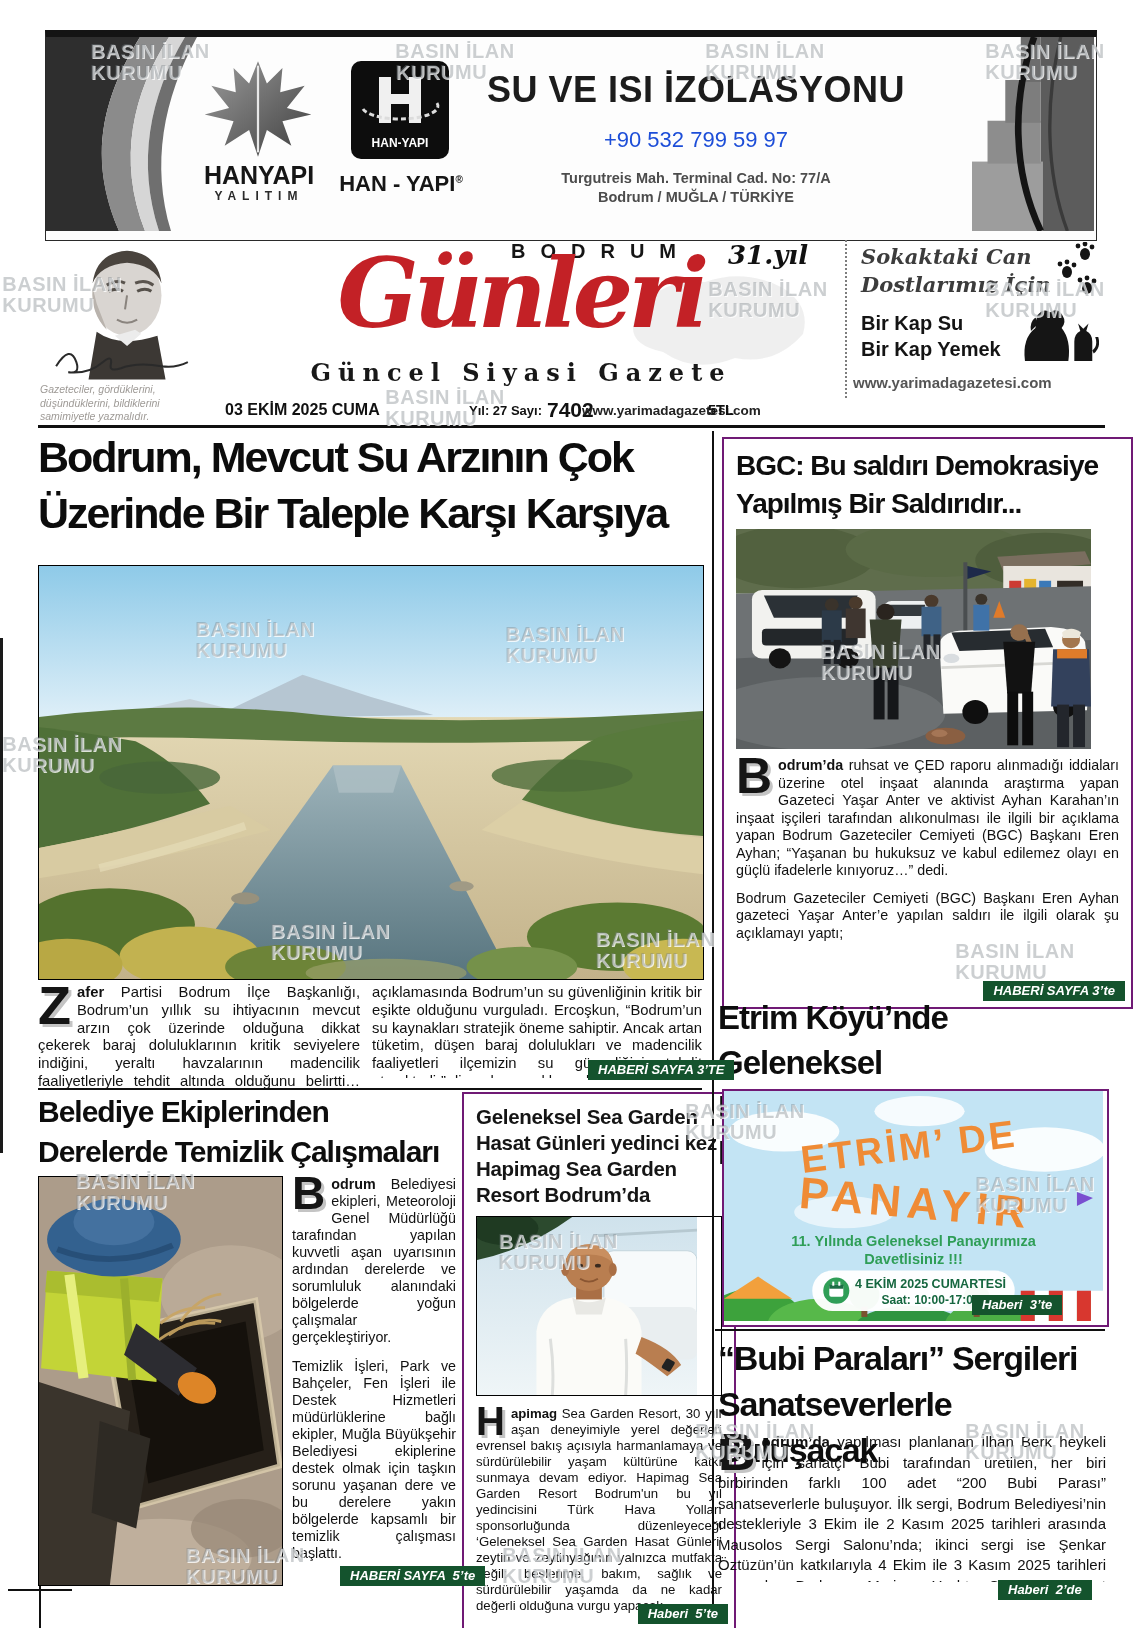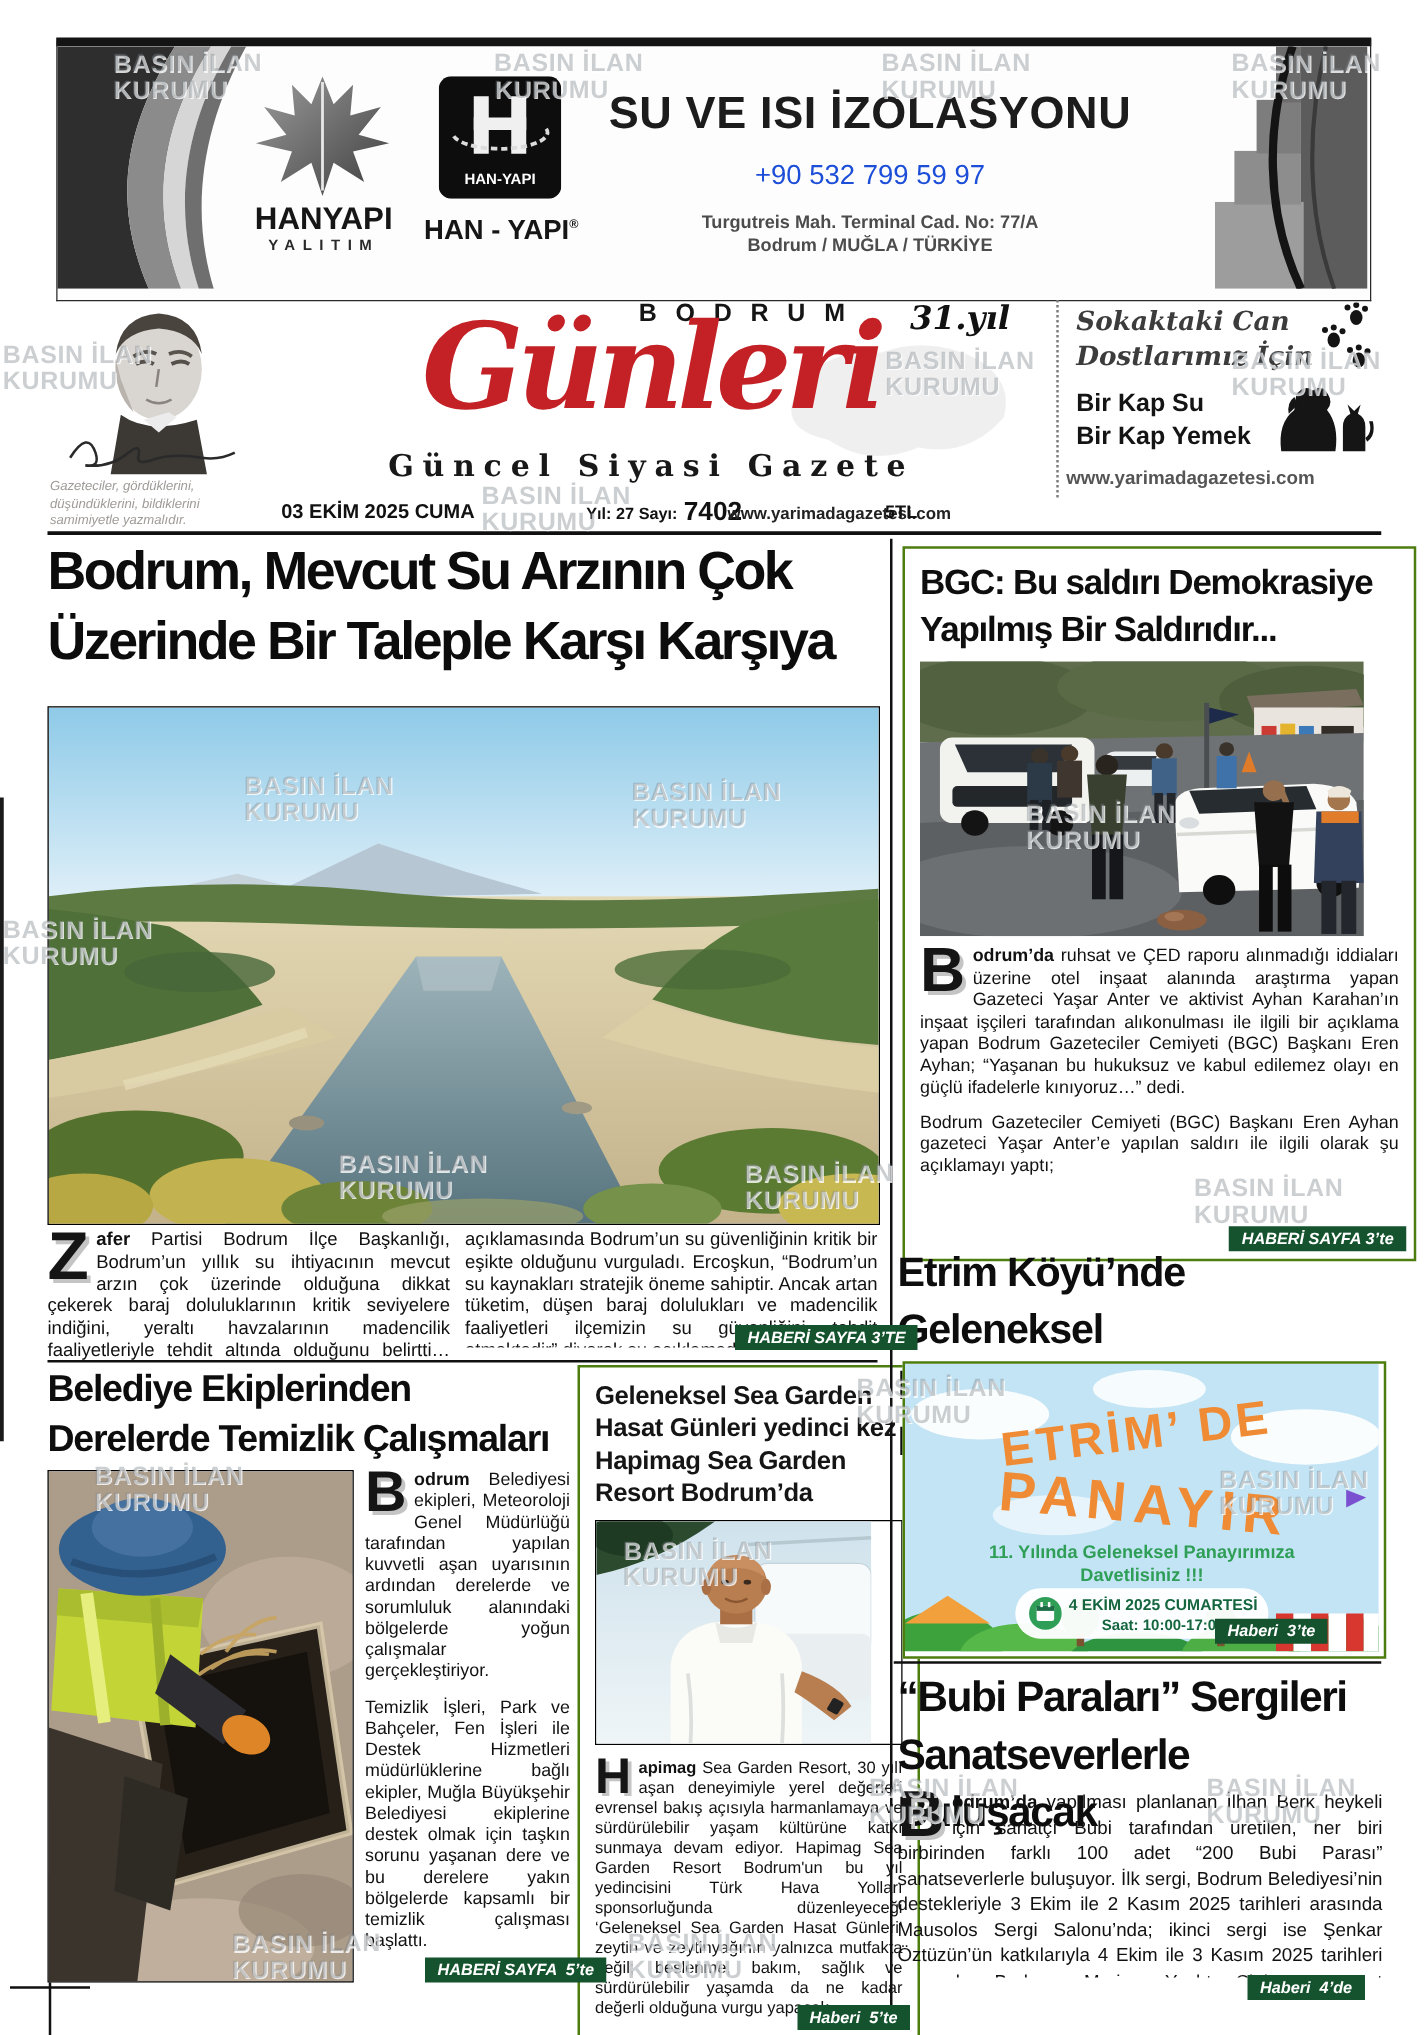--- a/index.html
+++ b/index.html
@@ -24,21 +24,21 @@
   .logo .sub{position:absolute;left:40px;top:120px;width:532px;text-align:center;font-family:"DejaVu Serif",serif;font-weight:bold;font-size:24px;letter-spacing:7px;color:#181818}
   .yr{position:absolute;left:728px;top:240px;font-family:"DejaVu Serif",serif;font-style:italic;font-weight:bold;font-size:26px;color:#111}
   .anbox{position:absolute;left:845px;top:240px;width:252px;height:158px;border-left:2px dotted #7d7d7d}
   .anbox .scr{position:absolute;left:14px;font-family:"DejaVu Serif",serif;font-style:italic;font-weight:bold;font-size:21px;color:#3c3c3c}
   .anbox .bld{position:absolute;left:14px;font-size:20px;font-weight:800;color:#141414}
   .dl{position:absolute;font-weight:800}
   
   .mh{position:absolute;left:38px;top:429px;width:670px;font-size:43px;line-height:56px;font-weight:800;letter-spacing:-2px;color:#0c0c0c}
   .h2{position:absolute;font-weight:800;color:#0d0d0d}
   .frame{position:absolute;border:1px solid #000;overflow:hidden;background:#ddd}
-  .box{position:absolute;border:2px solid #4d7c0f;background:#fff;overflow:hidden}
+  .box{position:absolute;border:2px solid #701a75;background:#fff;overflow:hidden}
   svg{display:block}
 </style>
 </head>
 <body>
 
 <div class="abs" style="left:0;top:638px;width:3px;height:515px;background:#1a1a1a"></div>
 <div class="abs" style="left:39px;top:1552px;width:2px;height:76px;background:#111"></div>
 <div class="abs" style="left:8px;top:1589px;width:64px;height:2px;background:#111"></div>
 
 <div class="ad">
@@ -419,21 +419,21 @@
 <div class="jump" style="left:972px;top:1295px">Haberi  3’te</div>
 <div class="rule" style="left:715px;top:1329px;width:390px;height:2px"></div>
 
 <div class="h2" style="left:718px;top:1335px;width:392px;font-size:34px;line-height:46px;letter-spacing:-1.2px">
   <div>“Bubi Paraları” Sergileri</div>
   <div>Sanatseverlerle Buluşacak</div>
 </div>
 <div class="bt abs" style="left:718px;top:1432px;width:388px;height:150px;font-size:15px;line-height:20.5px;overflow:hidden">
   <span class="dropcap" style="font-size:52px">B</span><b>odrum’da</b><span> yapılması planlanan İlhan Berk heykeli için sanatçı Bubi tarafından üretilen, her biri birbirinden farklı 100 adet “200 Bubi Parası” sanatseverlerle buluşuyor. İlk sergi, Bodrum Belediyesi’nin destekleriyle 3 Ekim ile 2 Kasım 2025 tarihleri arasında Mausolos Sergi Salonu’nda; ikinci sergi ise Şenkar Öztüzün’ün katkılarıyla 4 Ekim ile 3 Kasım 2025 tarihleri arasında Bodrum Marina Yacht Club Merqezart Galerisi’nde gerçekleştirilecek.</span>
 </div>
-<div class="jump" style="left:998px;top:1580px">Haberi  4’de</div>
+<div class="jump" style="left:998px;top:1580px">Haberi  2’de</div>
 
 <div id="wm-layer">
     <span class="wm" style="left: 150px; top: 62px;">BASIN İLAN
 KURUMU</span>
     <span class="wm" style="left: 455px; top: 62px;">BASIN İLAN
 KURUMU</span>
     <span class="wm" style="left: 765px; top: 62px;">BASIN İLAN
 KURUMU</span>
     <span class="wm" style="left: 1045px; top: 62px;">BASIN İLAN
 KURUMU</span>

